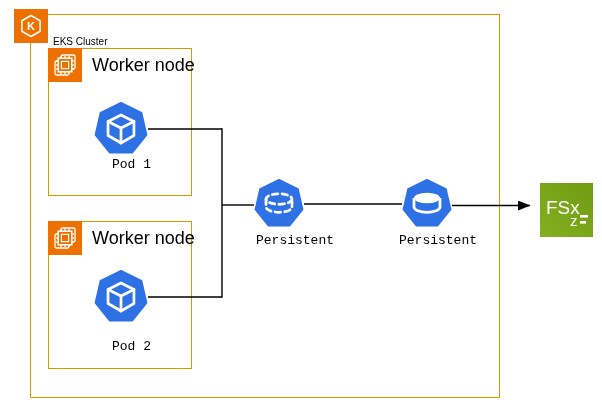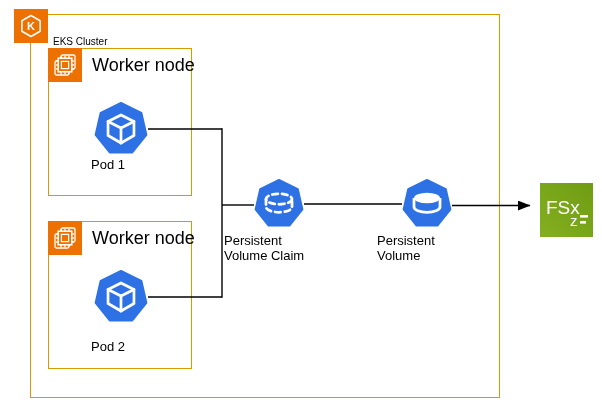--- a/index.html
+++ b/index.html
@@ -16,21 +16,21 @@
   .eks-icon{left:14px;top:9px;}
   .chip1{left:48px;top:48px;}
   .chip2{left:48px;top:221px;}
   .cluster-label{left:53px;top:17px;font-size:10px;line-height:18px;white-space:nowrap;margin-top:16px;}
   .worker-label{font-size:18px;line-height:16px;white-space:nowrap;}
   .wl1{left:92px;top:57px;}
   .wl2{left:92px;top:230px;}
   .pod-svg{width:54px;height:54px;}
   .pod1{left:94px;top:102px;}
   .pod2{left:94px;top:270px;}
-  .node-label{font-size:13px;line-height:15px;text-align:left;}
+  .node-label{font-size:13px;line-height:15px;text-align:right;font-family:Liberation Mono, monospace;}
   .pod1-label{left:91px;top:157px;width:60px;}
   .pod2-label{left:91px;top:339px;width:60px;}
   .pvc-svg{left:254px;top:179px;width:50px;height:50px;}
   .pv-svg{left:402px;top:179px;width:50px;height:50px;}
   .pvc-label{left:224px;top:233px;width:110px;}
   .pv-label{left:377px;top:233px;width:100px;}
   .fsx-svg{left:540px;top:183px;width:53px;height:54px;}
   .connectors{left:0;top:0;width:602px;height:412px;pointer-events:none;}
 </style>
 </head>
@@ -134,31 +134,29 @@
 
   <svg class="abs pvc-svg" viewBox="0 0 100 100">
     <polygon points="50,2 87.5,20.1 96.8,60.7 70.8,93.2 29.2,93.2 3.2,60.7 12.5,20.1" fill="#2E71E5" stroke="#2E71E5" stroke-width="4" stroke-linejoin="round"></polygon>
     <g fill="none" stroke="#ffffff" stroke-width="5.5" stroke-dasharray="11,8" stroke-linecap="round">
       <ellipse cx="50" cy="40" rx="26" ry="10.5"></ellipse>
       <path d="M24,40 L24,56 A26,10.5 0 0 0 76,56 L76,40"></path>
     </g>
   </svg>
   <div class="abs node-label pvc-label">
     <div>Persistent</div>
-    <div>Volume Claim</div>
   </div>
 
   <svg class="abs pv-svg" viewBox="0 0 100 100">
     <polygon points="50,2 87.5,20.1 96.8,60.7 70.8,93.2 29.2,93.2 3.2,60.7 12.5,20.1" fill="#2E71E5" stroke="#2E71E5" stroke-width="4" stroke-linejoin="round"></polygon>
     <path d="M24,38 L24,56 A26,10.5 0 0 0 76,56 L76,38" fill="none" stroke="#ffffff" stroke-width="5.5"></path>
     <ellipse cx="50" cy="38" rx="26" ry="10.5" fill="#ffffff"></ellipse>
   </svg>
   <div class="abs node-label pv-label">
     <div>Persistent</div>
-    <div>Volume</div>
   </div>
 
   <svg class="abs fsx-svg" viewBox="0 0 53 54">
     <defs>
       <linearGradient id="fsxg" x1="0" y1="1" x2="1" y2="0">
         <stop offset="0" stop-color="#84AF21"></stop>
         <stop offset="1" stop-color="#6F9C12"></stop>
       </linearGradient>
     </defs>
     <rect width="53" height="54" fill="url(#fsxg)"></rect>

